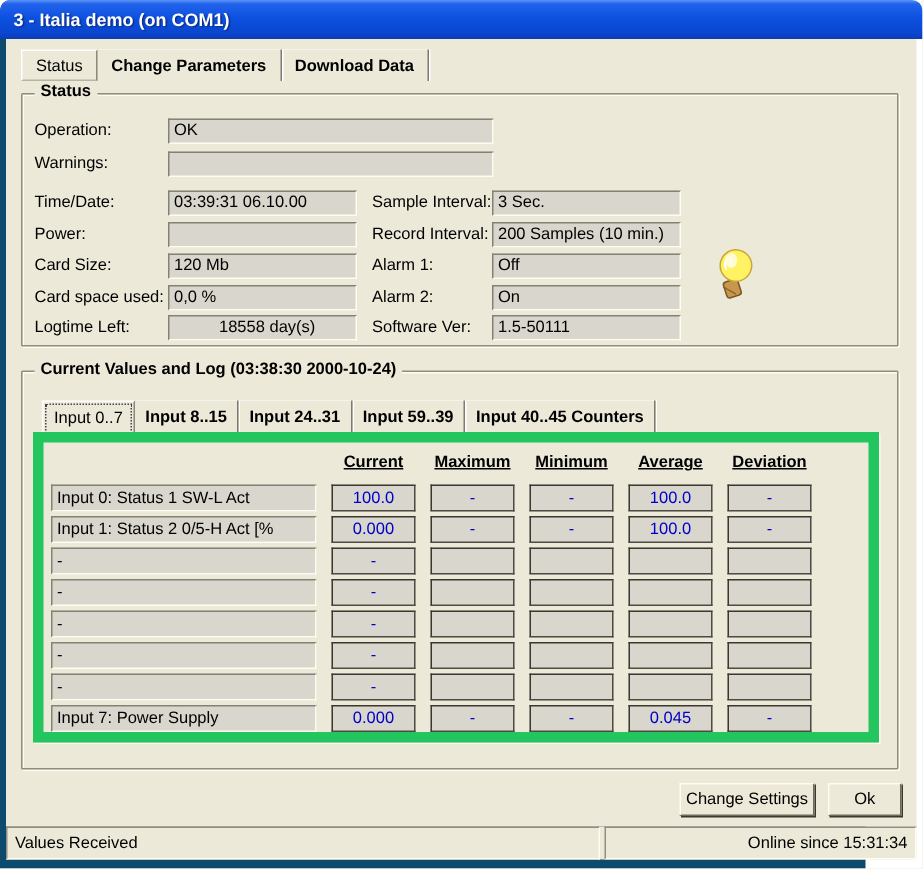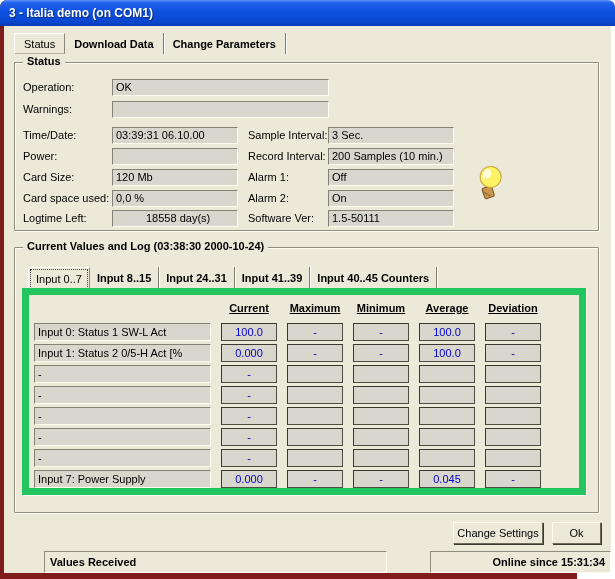--- a/index.html
+++ b/index.html
@@ -1,20 +1,20 @@
 <!DOCTYPE html>
 <html><head>
 <meta charset="utf-8">
 <style>
   * { box-sizing: border-box; margin: 0; padding: 0; }
   html,body { width:615px; height:579px; overflow:hidden; }
   body { font-family:"Liberation Sans",sans-serif; font-size:11px; color:#000; }
 
   .window { position:relative; width:577px; height:579px;
-            background:#7f1d1d; border-radius:7px 7px 0 0; }
+            background:#0c4a6e; border-radius:7px 7px 0 0; }
 
   .titlebar { position:absolute; left:0; top:0; width:615px; height:26px;
               border-radius:7px 7px 0 0;
               background:linear-gradient(180deg,#5a95f5 0%,#2263ec 10%,#0d51e0 45%,#0a46cf 85%,#0c3cb4 100%);
               display:flex; align-items:center; padding-left:9px; }
   .titlebar .title { color:#fff; font-weight:bold; font-size:12px;
                      text-shadow:1px 1px 1px #0a2b80; }
 
   .client { position:absolute; left:4px; top:26px; width:607px; height:525px;
             background:#ECE9D8; }
@@ -69,41 +69,41 @@
   
   .btn { position:absolute; height:22px; background:#ECE9D8;
          border:1px solid; border-color:#fffdf0 #6d6a5c #6d6a5c #fffdf0;
          box-shadow:1px 1px 0 #3a382f; text-align:center; padding-top:4px;
          font-size:11px; cursor:default; }
 
   
   .statusbar { position:absolute; left:4px; top:551px; width:607px; height:22px;
                background:#ECE9D8; display:flex; gap:3px; }
   .sb-panel { height:22px; border:1px solid; border-color:#8f8d80 #fffdf0 #fffdf0 #8f8d80;
-              padding:4px 5px 0 5px; font-weight:bold; white-space:nowrap; overflow:hidden;margin-left:40px; }
+              padding:4px 5px 0 5px; font-weight:normal; white-space:nowrap; overflow:hidden; }
   .sb-left { width:396px; }
   .sb-right { width:208px; text-align:right; }
 
   .bulb { position:absolute; left:471px; top:139px; }
 </style>
 </head>
 <body>
 
 <div class="window">
 
   <div class="titlebar">
     <span class="title">3 - Italia demo (on COM1)</span>
   </div>
 
   <div class="client">
 
     <div class="tabrow">
       <span class="tab active">Status</span>
+      <span class="tab">Change Parameters</span>
       <span class="tab">Download Data</span>
-      <span class="tab">Change Parameters</span>
     </div>
 
     <div class="groupbox" style="left:10px;top:36px;width:585px;height:169px;">
       <span class="grouplabel">Status</span>
 
       <span class="lbl" style="left:8px;top:18px;">Operation:</span>
       <div class="fld" style="left:97px;top:16px;width:217px;">OK</div>
 
       <span class="lbl" style="left:8px;top:40px;">Warnings:</span>
       <div class="fld" style="left:97px;top:38px;width:217px;"></div>
@@ -152,21 +152,21 @@
       </svg>
     </span>
 
     <div class="groupbox" style="left:10px;top:221px;width:585px;height:266px;">
       <span class="grouplabel">Current Values and Log (03:38:30 2000-10-24)</span>
 
       <div class="itabrow">
         <span class="itab active">Input 0..7</span>
         <span class="itab">Input 8..15</span>
         <span class="itab">Input 24..31</span>
-        <span class="itab">Input 41..39</span>
+        <span class="itab">Input 59..39</span>
         <span class="itab">Input 40..45 Counters</span>
       </div>
 
       <div class="tabpage">
 
         <div class="grid" style="top:6px;">
           <span class="hdr"></span>
           <span class="hdr">Current</span>
           <span class="hdr">Maximum</span>
           <span class="hdr">Minimum</span>

